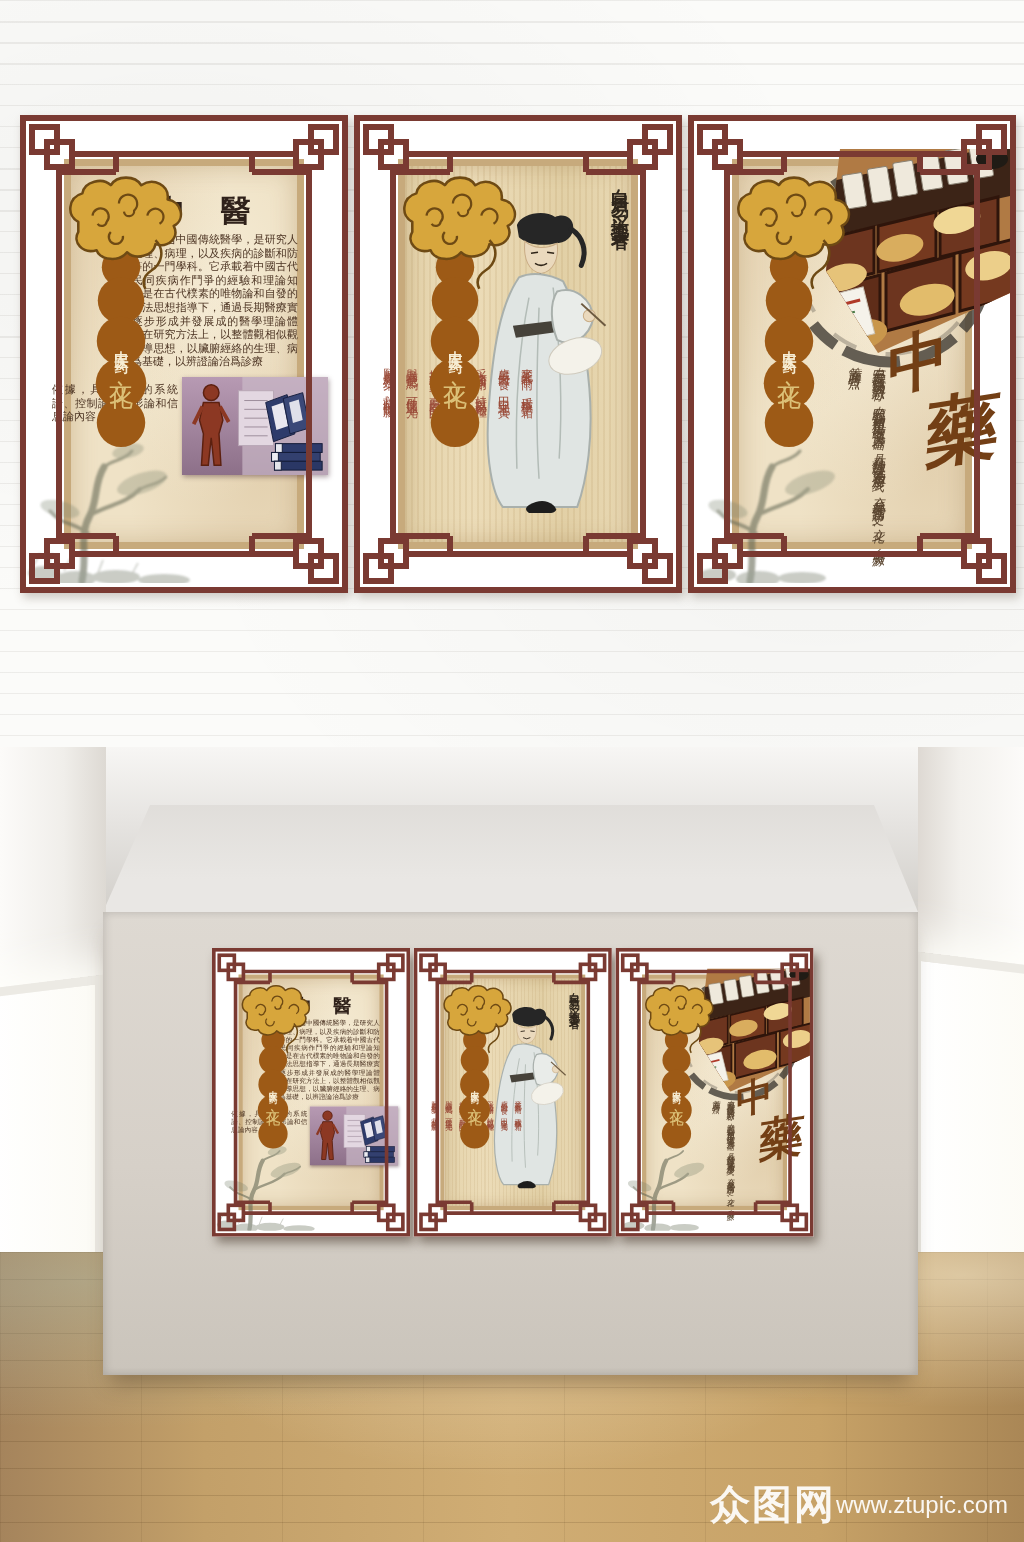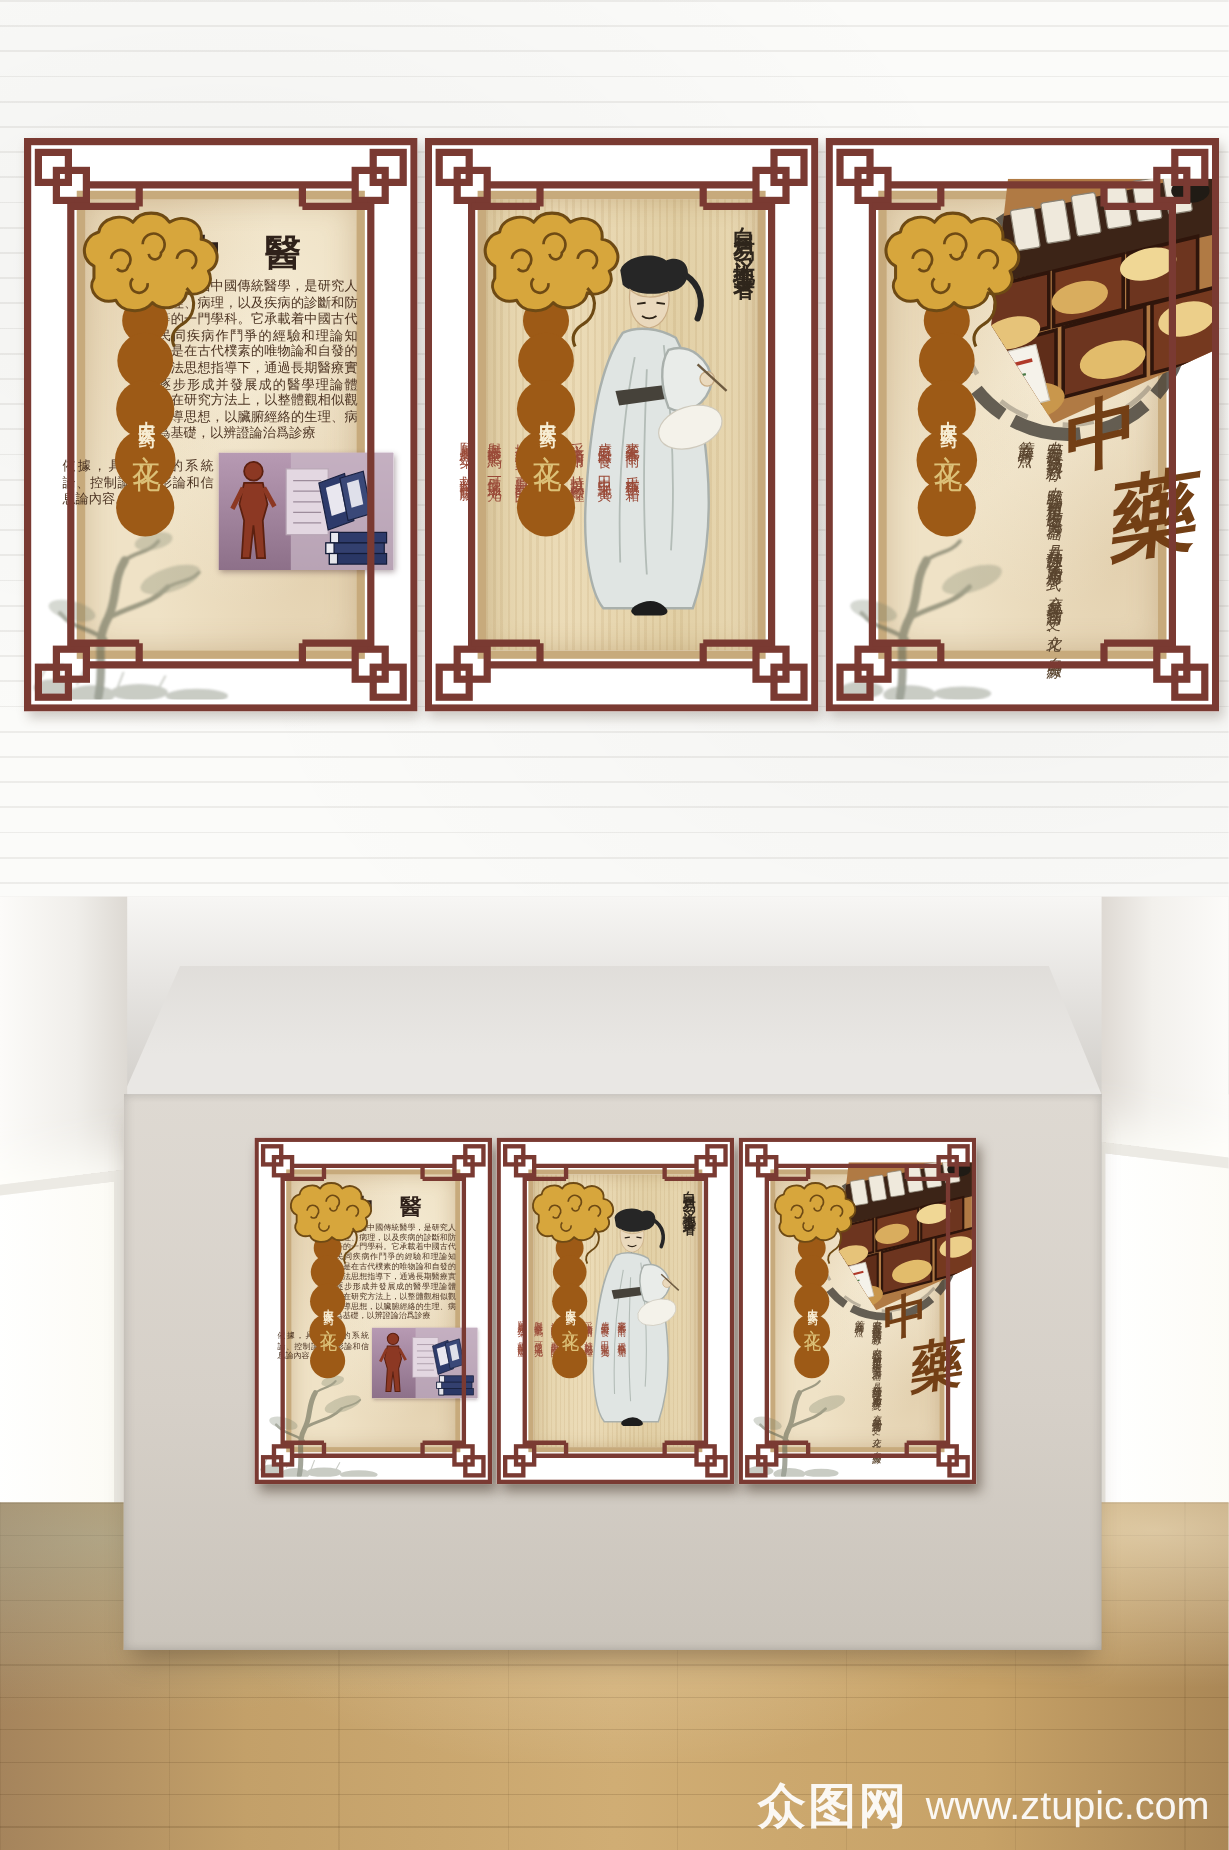--- a/index.html
+++ b/index.html
@@ -86,24 +86,24 @@
         radial-gradient(ellipse at 50% 0%, rgba(255,248,230,.4), transparent 55%),
         repeating-linear-gradient(180deg, rgba(70,45,15,.16) 0 1px, rgba(0,0,0,0) 1px 27px),
         repeating-linear-gradient(90deg, rgba(70,45,15,.09) 0 1px, rgba(0,0,0,0) 1px 141px),
         linear-gradient(90deg,#a5845c 0%,#c3a069 20%,#d0ad74 50%,#c7a267 80%,#aa8756 100%);}
   .center-wall{position:absolute;left:103px;top:165px;width:815px;height:463px;
       background:linear-gradient(180deg,#ded9d2 0%,#d6d0c8 55%,#cac4bb 100%);
       box-shadow:inset 3px 0 8px rgba(0,0,0,.09), inset -3px 0 8px rgba(0,0,0,.09),
                  0 16px 20px -8px rgba(75,55,35,.4);}
   .mockup-strip{position:absolute;left:212px;top:201px;width:996px;height:478px;
       transform:scale(.604);transform-origin:0 0;}
-  .watermark{position:absolute;right:16px;bottom:10px;display:flex;align-items:center;gap:14px;
+  .watermark{position:absolute;right:16px;bottom:10px;display:flex;align-items:center;gap:0;
       color:rgba(255,255,255,.92);font-family:"Liberation Sans","DejaVu Sans",sans-serif;}
   .wm-logo{font-size:40px;font-weight:bold;letter-spacing:2px;}
-  .wm-url{font-size:33px;}
+  .wm-url{font-size:24px;}
 </style>
 </head>
 <body>
 
 <div class="top-wall">
 
   <div class="poster-strip" id="strip-master">
 
     <div class="panel">
       <div class="parchment pm13"></div>

